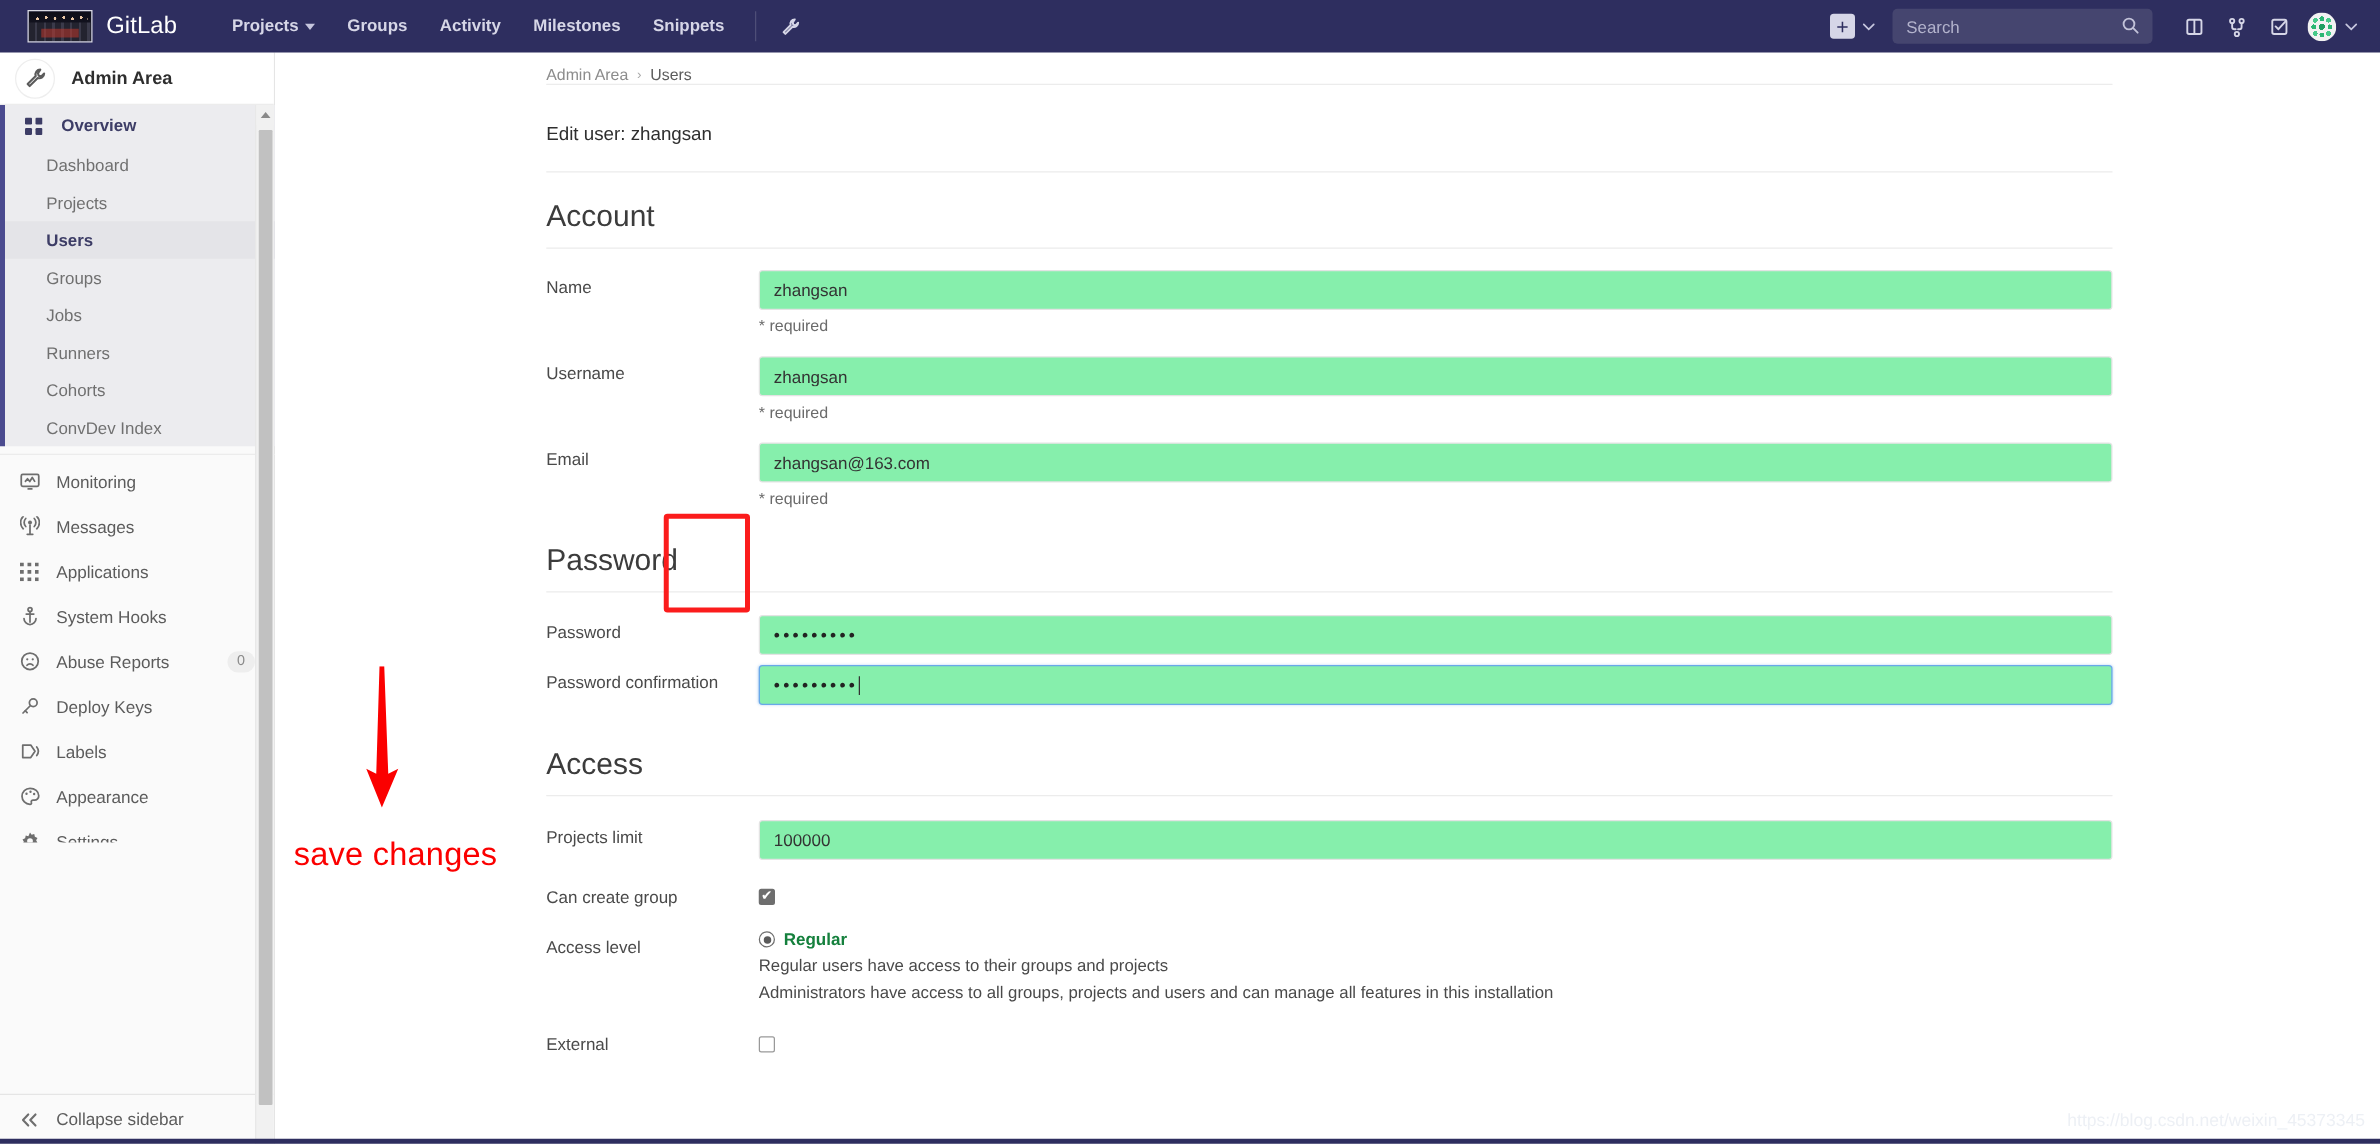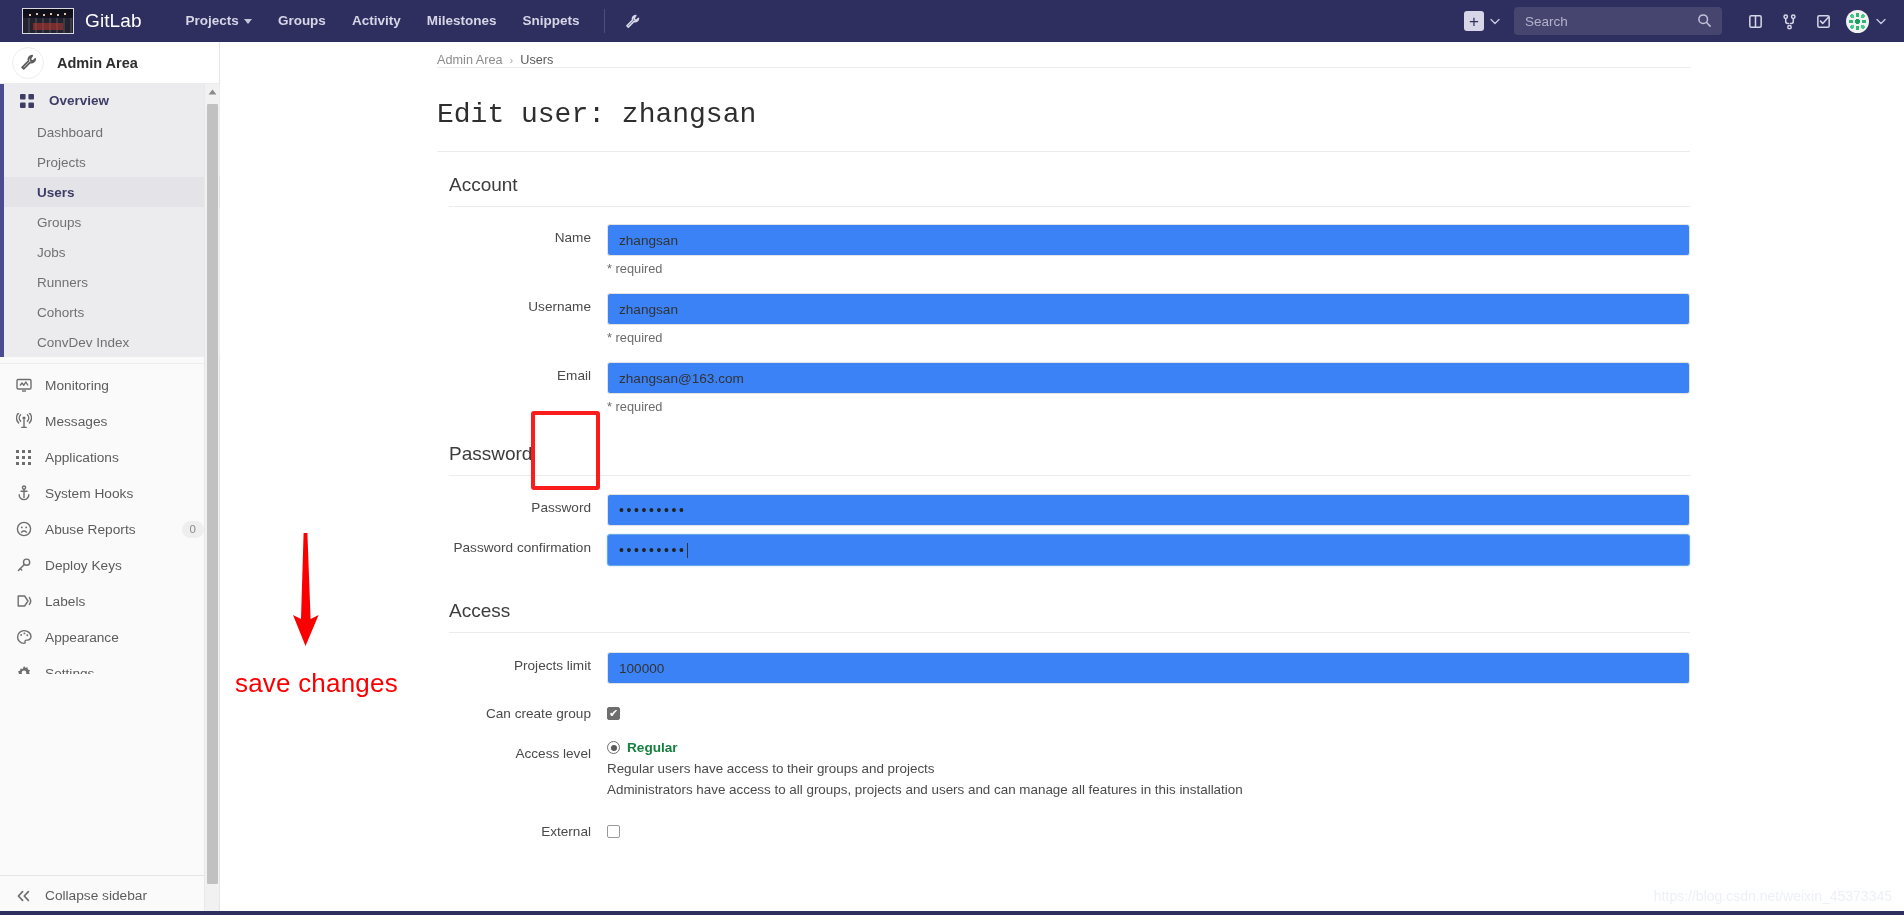--- a/index.html
+++ b/index.html
@@ -200,44 +200,42 @@
   }
   #breadcrumb {
     padding-top: 11px; font-size: 12.7px; color: #8c8c8c;
     display: flex; align-items: center; gap: 7px;
   }
   #breadcrumb a { color: #8c8c8c; text-decoration: none; cursor: pointer; }
   #breadcrumb .sep { color: #a8a8a8; font-size: 11px; }
   #breadcrumb .cur { color: #5c5c5c; }
   .hr { border-top: 1px solid #ececec; }
   #page-title {
-    font-size: 28px; color: #2e2e2e; font-weight: 400;
+    font-size: 15px; color: #2e2e2e; font-weight: 400;
     padding: 20px 0 21px 0;
-    font-family: Liberation Mono, monospace;
   }
   .section-h {
-    font-size: 19px; color: #3c3c3c; font-weight: 400;
+    font-size: 24px; color: #3c3c3c; font-weight: 400;
     padding: 22px 0 10px 0;
     border-bottom: 1px solid #ececec;
-    margin-left: 12px;
   }
   .frow {
     display: flex; align-items: flex-start;
     margin-top: 17px; position: relative;
   }
   .flabel {
-    width: 170px; text-align: right; flex: none;
+    width: 170px; text-align: left; flex: none;
     font-size: 13.6px; color: #4a4a4a;
     padding-top: 6px; padding-right: 16px;
   }
   .fctrl { flex: 1; min-width: 0; }
   .finput {
     width: 100%; height: 32px;
     border: 1px solid #e3e3e3; border-radius: 3px;
-    background: #3b82f6; padding: 0 11px;
+    background: #86efac; padding: 0 11px;
     font-size: 13.6px; color: #333;
     font-family: "Liberation Sans", sans-serif;
     outline: none;
   }
   .finput.focused {
     border: 1px solid #69a8e8;
     box-shadow: 0 0 2px rgba(105,168,232,.5);
   }
   .fhelp { font-size: 12.8px; color: #6b6b6b; padding-top: 5px; }
   .pwd-dots {

